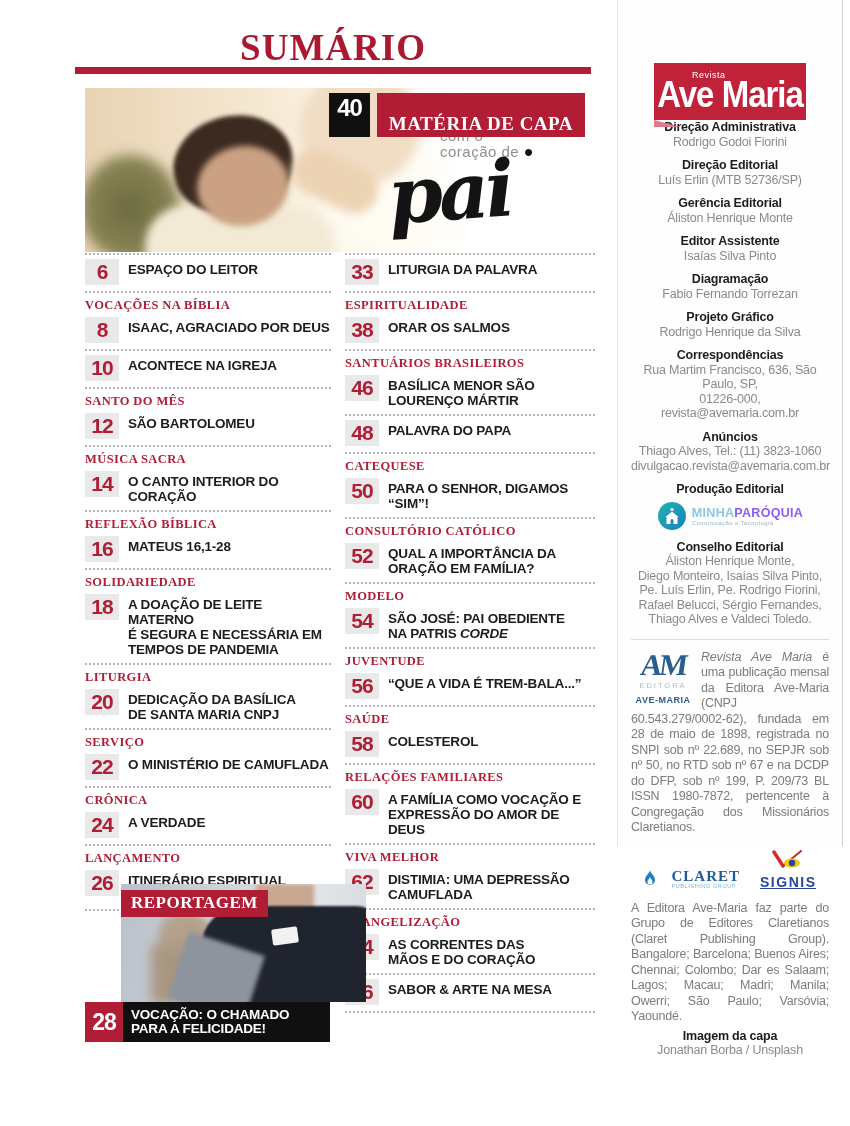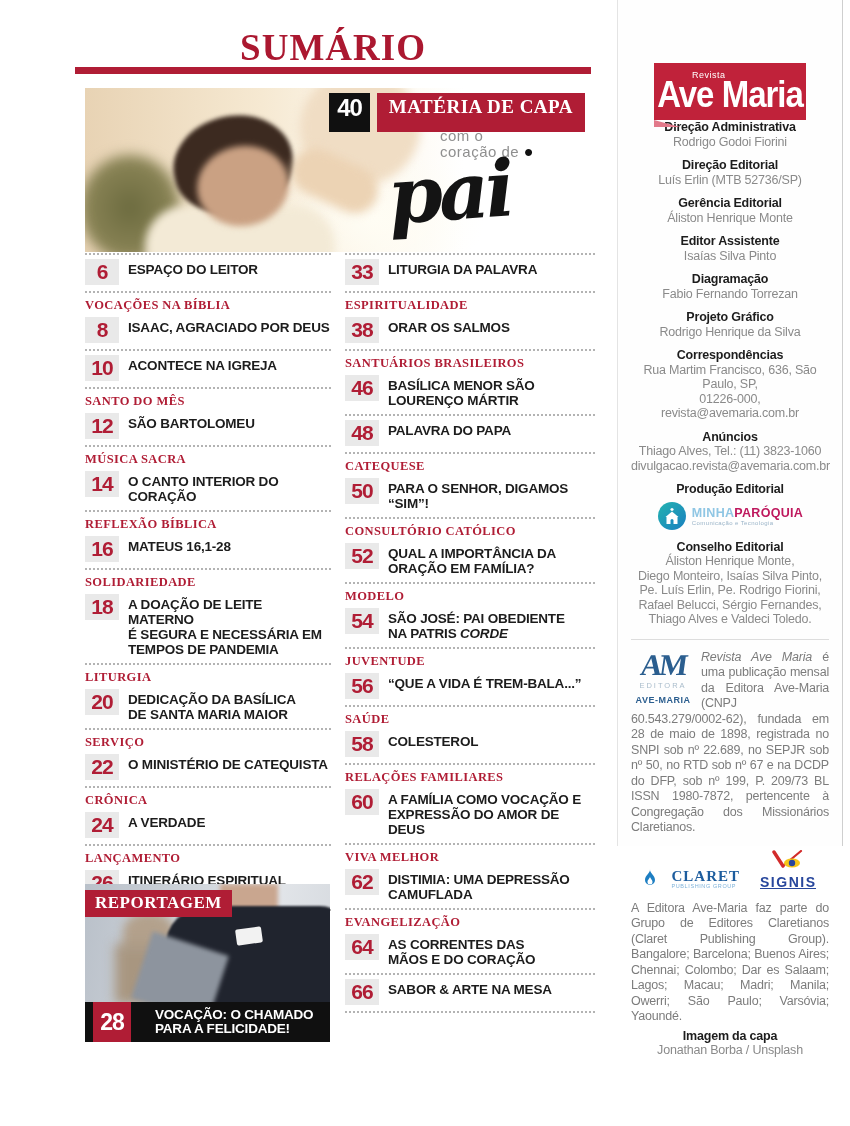--- a/index.html
+++ b/index.html
@@ -17,68 +17,68 @@
   .cover { position:absolute; top:88px; left:85px; width:505px; height:164px; overflow:hidden; background:linear-gradient(90deg,#e8d3b4 0%, #f6e9d2 35%, #fdf8ee 58%, #ffffff 75%); }
   .cv-tree { position:absolute; left:-30px; top:40px; width:150px; height:160px; background:radial-gradient(closest-side,#6c6b3f,#8a8456 60%, transparent 72%); filter:blur(6px); }
   .cv-hair { position:absolute; left:88px; top:28px; width:120px; height:95px; border-radius:50% 50% 45% 45%; background:#3c2a20; filter:blur(2px); transform:rotate(-12deg); }
   .cv-face { position:absolute; left:112px; top:58px; width:92px; height:80px; border-radius:50%; background:#caa183; filter:blur(3px); transform:rotate(-10deg); }
   .cv-body { position:absolute; left:60px; top:118px; width:190px; height:80px; border-radius:40px; background:#f3ead6; filter:blur(4px); }
   .cv-child { position:absolute; left:215px; top:-18px; width:120px; height:115px; border-radius:50%; background:#f0ddc4; filter:blur(5px); }
   .cv-childarm { position:absolute; left:205px; top:70px; width:90px; height:46px; border-radius:24px; background:#ecd3b4; filter:blur(5px); transform:rotate(25deg); }
   .cv-glow { position:absolute; left:180px; top:60px; width:220px; height:140px; background:radial-gradient(closest-side,#fffdf4,transparent); }
   .cover-badges { position:absolute; top:5px; right:5px; display:flex; gap:7px; align-items:stretch; }
   .badge-num { background:#101010; color:#fff; font-weight:bold; font-size:24px; padding:1px 8px 10px; letter-spacing:-1px; }
-  .badge-label { background:#b01d35; color:#fff; font-family:"Liberation Serif", serif; font-weight:bold; font-size:19px; letter-spacing:0.5px; padding:3px 12px 2px; }
+  .badge-label { background:#b01d35; color:#fff; font-family:"Liberation Serif", serif; font-weight:bold; font-size:19px; letter-spacing:0.5px; padding:20px 12px 2px; }
   .script-block { position:absolute; right:8px; top:40px; width:180px; text-align:left; }
   .script-small { color:#8f8f8f; font-size:15px; line-height:16px; letter-spacing:0.5px; padding-left:38px; }
   .script-small .dot { color:#111; font-size:26px; line-height:10px; vertical-align:-4px; }
   .script-word { font-family:"DejaVu Serif", serif; font-style:italic; font-weight:bold; font-size:78px; line-height:60px; color:#141414; margin-left:-14px; letter-spacing:-4px; transform:rotate(-4deg); }
 
   
   .toc-col { position:absolute; top:253px; }
   .toc-col.left  { left:85px;  width:246px; }
   .toc-col.mid   { left:345px; width:250px; }
   .sep { border-top:2px dotted #b3b3b3; height:0; }
   .section-label { font-family:"Liberation Serif", serif; font-weight:bold; color:#b01d35; font-size:12.5px; line-height:15px; padding-top:5px; letter-spacing:0.4px; }
   .toc-entry { display:flex; gap:9px; padding:4px 0 6px; align-items:flex-start; }
   .num-chip { background:#e9e9e9; color:#b01d35; font-weight:bold; font-size:21px; line-height:26px; min-width:34px; text-align:center; padding:0 3px; letter-spacing:-1px; }
   .entry-title { font-weight:bold; color:#1c1c1c; font-size:13.5px; line-height:15px; letter-spacing:-0.2px; padding-top:3px; }
   .entry-title em { font-style:italic; }
 
   
   .reportagem { position:absolute; left:85px; top:884px; width:245px; }
-  .rep-photo { position:relative; width:245px; height:118px; overflow:hidden; background:linear-gradient(100deg,#b9c0c9 0%, #cfd4da 40%, #e3e6ea 70%, #d6dadf 100%); }
+  .rep-photo { position:relative; width:245px; height:118px; overflow:hidden; background:linear-gradient(100deg,#b9c0c9 0%, #cfd4da 40%, #e3e6ea 70%, #d6dadf 100%);margin-left:36px; }
   .rep-label { position:absolute; top:6px; left:0; background:#b01d35; color:#fff; font-family:"Liberation Serif", serif; font-weight:bold; font-size:17px; letter-spacing:0.5px; padding:3px 10px 4px; z-index:3; }
   .rep-dome-top { position:absolute; left:38px; top:28px; width:52px; height:40px; border-radius:50% 50% 0 0; background:#b3a18c; filter:blur(5px); }
   .rep-dome-base { position:absolute; left:30px; top:60px; width:70px; height:60px; background:#a89680; filter:blur(6px); }
   .rep-priest { position:absolute; right:-20px; top:22px; width:185px; height:120px; border-radius:42px 30px 0 0; background:#20242e; filter:blur(1px); }
   .rep-neck { position:absolute; right:52px; top:0; width:58px; height:46px; border-radius:0 0 24px 24px; background:#c9a68f; filter:blur(2px); }
   .rep-collar { position:absolute; right:68px; top:44px; width:26px; height:16px; background:#f2f2f2; border-radius:2px; transform:rotate(-8deg); z-index:2; }
   .rep-shirt { position:absolute; right:110px; top:58px; width:80px; height:70px; background:#8d949e; filter:blur(2px); transform:rotate(18deg); }
-  .rep-caption { display:flex; background:#101010; align-items:center; gap:8px; padding:8px; height:40px; }
+  .rep-caption { display:flex; background:#101010; align-items:center; gap:8px; padding:0; height:40px; }
   .rep-caption .num-chip { background:#b01d35; color:#fff; font-size:23px; line-height:40px; min-width:38px; height:40px; }
-  .rep-title { color:#fff; font-weight:bold; font-size:13.5px; line-height:14.5px; letter-spacing:-0.2px;margin-left:16px; }
+  .rep-title { color:#fff; font-weight:bold; font-size:13.5px; line-height:14.5px; letter-spacing:-0.2px; }
 
   
   .sidebar { position:absolute; left:617px; top:0; width:226px; height:846px; background:#fefefe;
     border-left:1px solid #e4e4e4; border-right:1px solid #cfcfcf; padding:63px 13px 0; text-align:center; }
   .am-logo { position:relative; width:152px; height:57px; margin:0 auto; background:#c0223a; }
   .am-logo:after { content:""; position:absolute; left:0; bottom:-7px; border-style:solid; border-width:7px 0 0 26px; border-color:transparent transparent transparent #e2798a; }
   .am-logo .small { position:absolute; top:7px; left:38px; color:#fff; font-size:9px; letter-spacing:0.5px; }
   .am-logo .big { position:absolute; top:13px; left:0; width:100%; text-align:center; color:#fff; font-weight:bold; font-size:33px; letter-spacing:-1px; transform:scaleY(1.12); }
 
   .credits { }
   .credit { margin-bottom:9px; }
   .credit-role { font-weight:bold; color:#1d1d1d; font-size:12.5px; line-height:14.5px; letter-spacing:-0.2px; }
   .credit-line { color:#8a8a8a; font-size:12.5px; line-height:14.5px; letter-spacing:-0.2px; }
 
   .mp-logo { display:flex; align-items:center; justify-content:center; gap:5px; margin:4px 0 8px; }
   .mp-text { text-align:left; }
   .mp-name { font-size:12.5px; font-weight:bold; letter-spacing:0.3px; }
-  .mp-name .p1 { color:#8fc6e4; } .mp-name .p2 { color:#be185d; }
+  .mp-name .p1 { color:#8fc6e4; } .mp-name .p2 { color:#8b5cf6; }
   .mp-tag { font-size:6px; color:#9ab4c8; letter-spacing:0.4px; }
 
   .side-divider { border-top:1px solid #ddd; margin:12px 0 10px; }
 
   .pub-para, .group-para { text-align:justify; color:#7c7c7c; font-size:12.5px; line-height:15.5px; letter-spacing:-0.2px; }
   .pub-para .it { font-style:italic; }
   .editora-logo { float:left; width:64px; height:50px; margin:2px 6px 0 0; text-align:center; }
   .editora-mono { font-family:"Liberation Serif", serif; font-weight:bold; color:#2b5e8f; font-size:30px; line-height:26px; letter-spacing:-3px; transform:skewX(-8deg); }
   .editora-sub1 { font-size:7.5px; color:#a9bccb; letter-spacing:2px; }
   .editora-sub2 { font-size:9px; font-weight:bold; color:#2b5e8f; letter-spacing:0.5px; }
@@ -177,29 +177,29 @@
             <div>É SEGURA E NECESSÁRIA EM</div>
             <div>TEMPOS DE PANDEMIA</div>
           </div>
         </div>
         <div class="sep"></div>
         <div class="section-label">LITURGIA</div>
         <div class="toc-entry">
           <span class="num-chip">20</span>
           <div class="entry-title">
             <div>DEDICAÇÃO DA BASÍLICA</div>
-            <div>DE SANTA MARIA MAIOR</div>
+            <div>DE SANTA MARIA CNPJ</div>
           </div>
         </div>
         <div class="sep"></div>
         <div class="section-label">SERVIÇO</div>
         <div class="toc-entry">
           <span class="num-chip">22</span>
           <div class="entry-title">
-            <div>O MINISTÉRIO DE CATEQUISTA</div>
+            <div>O MINISTÉRIO DE CAMUFLADA</div>
           </div>
         </div>
         <div class="sep"></div>
         <div class="section-label">CRÔNICA</div>
         <div class="toc-entry">
           <span class="num-chip">24</span>
           <div class="entry-title">
             <div>A VERDADE</div>
           </div>
         </div>

